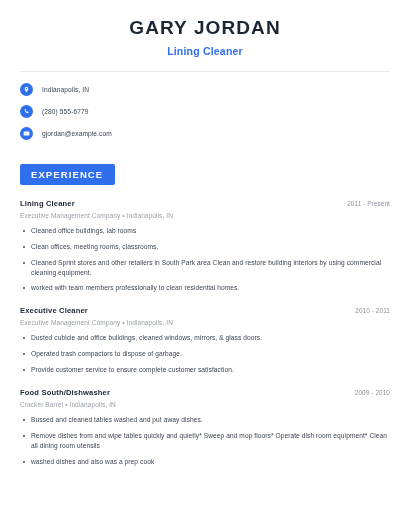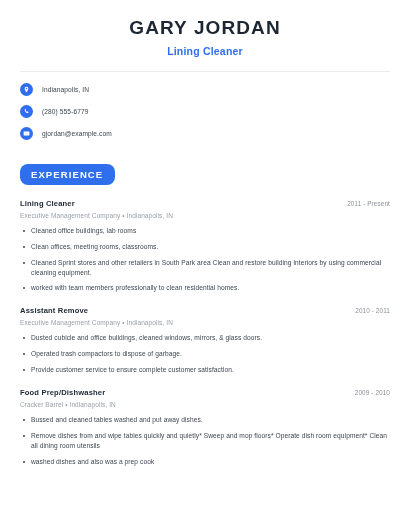--- a/index.html
+++ b/index.html
@@ -76,21 +76,21 @@
   
   .section { padding: 0 20px; }
   .badge {
     display: inline-block;
     background: #2f6fed;
     color: #ffffff;
     font-size: 9.5px;
     font-weight: bold;
     letter-spacing: 1.1px;
     padding: 5px 12px 5px 11px;
-    border-radius: 8px;
+    border-radius: 2px;
   }
   .experience-section { margin-top: 24px; }
   .skills-section { margin-top: 26px; }
 
   
   .jobs { margin-top: 14px; }
   .job + .job { margin-top: 13px; }
   .job-head {
     display: flex;
     justify-content: space-between;
@@ -204,34 +204,34 @@
         <div class="bullets">
           <div class="bullet">Cleaned office buildings, lab rooms</div>
           <div class="bullet">Clean offices, meeting rooms, classrooms.</div>
           <div class="bullet">Cleaned Sprint stores and other retailers in South Park area Clean and restore building interiors by using commercial cleaning equipment.</div>
           <div class="bullet">worked with team members professionally to clean residential homes.</div>
         </div>
       </div>
 
       <div class="job">
         <div class="job-head">
-          <span class="job-role">Assistant Remove</span>
+          <span class="job-role">Executive Cleaner</span>
           <span class="job-dates">2010 - 2011</span>
         </div>
         <div class="job-company">Executive Management Company • Indianapolis, IN</div>
         <div class="bullets">
           <div class="bullet">Dusted cubicle and office buildings, cleaned windows, mirrors, &amp; glass doors.</div>
           <div class="bullet">Operated trash compactors to dispose of garbage.</div>
           <div class="bullet">Provide customer service to ensure complete customer satisfaction.</div>
         </div>
       </div>
 
       <div class="job">
         <div class="job-head">
-          <span class="job-role">Food Prep/Dishwasher</span>
+          <span class="job-role">Food South/Dishwasher</span>
           <span class="job-dates">2009 - 2010</span>
         </div>
         <div class="job-company">Cracker Barrel • Indianapolis, IN</div>
         <div class="bullets">
           <div class="bullet">Bussed and cleaned tables washed and put away dishes.</div>
           <div class="bullet">Remove dishes from and wipe tables quickly and quietly* Sweep and mop floors* Operate dish room equipment* Clean all dining room utensils</div>
           <div class="bullet">washed dishes and also was a prep cook</div>
         </div>
       </div>
 

